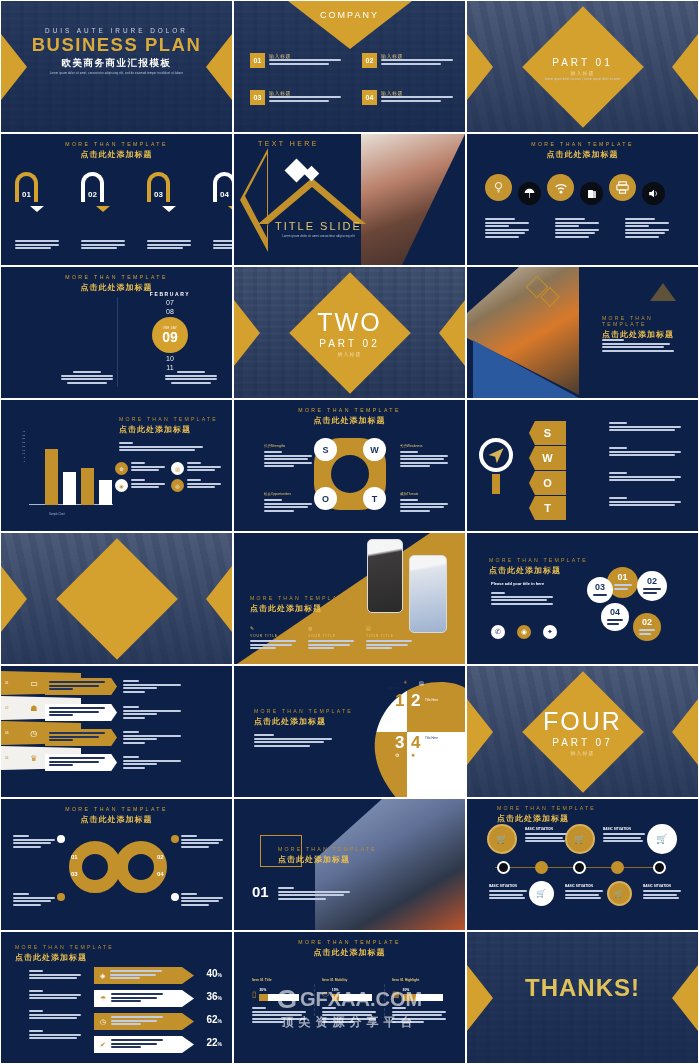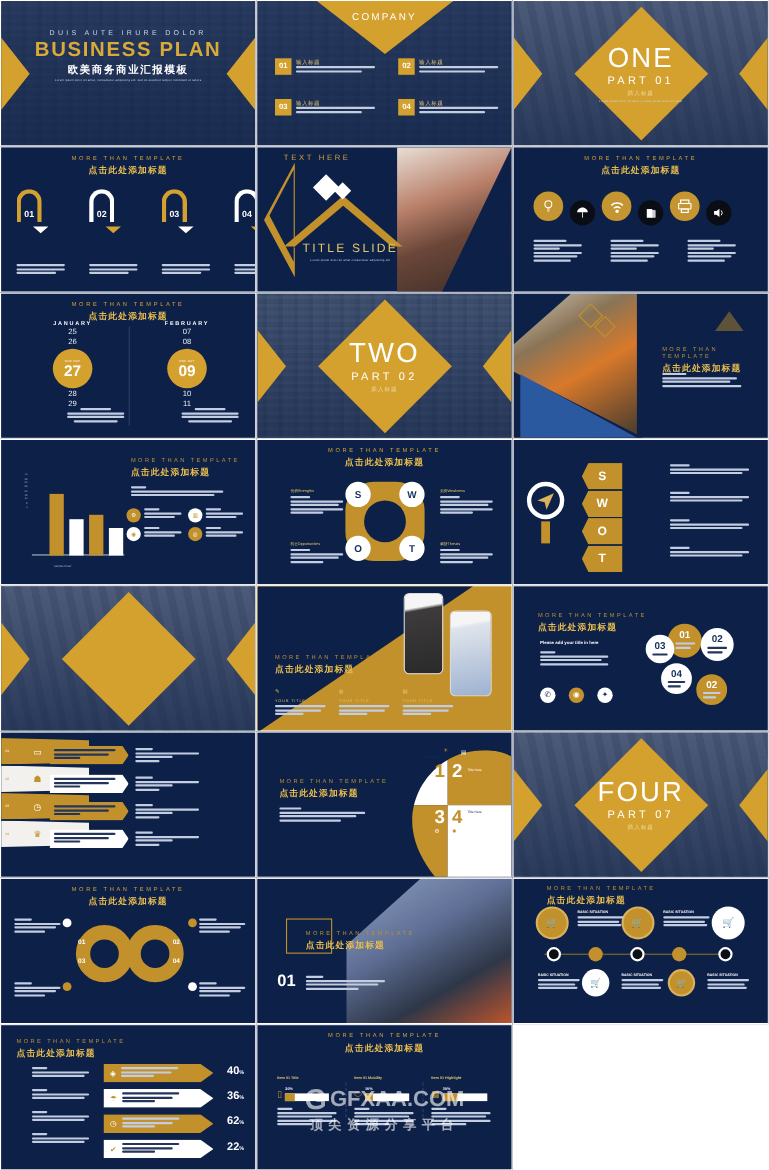--- a/index.html
+++ b/index.html
@@ -203,21 +203,20 @@
     </div>
   </div>
 
   <div class="slide">
     <div class="photo street"></div>
     <div class="navyveil2"></div>
     <div class="edge-left"></div>
     <div class="edge-right"></div>
     <div class="diamond"></div>
     <div class="diamond-txt">
-      <div class="big-word">ONE</div>
       <div class="part-word">PART 01</div>
       <div class="cn-sm">插入标题</div>
       <div class="tiny-line">Lorem ipsum dolor sit amet  |  Lorem ipsum dolor sit amet</div>
     </div>
   </div>
 
   <div class="slide">
     <div class="hdr">
       <div class="en">MORE THAN TEMPLATE</div>
       <div class="cn">点击此处添加标题</div>
@@ -358,31 +357,20 @@
           </div>
     </div>
   </div>
 
   <div class="slide">
     <div class="hdr">
       <div class="en">MORE THAN TEMPLATE</div>
       <div class="cn">点击此处添加标题</div>
     </div>
     <div style="position:absolute;left:116px;top:30px;width:1px;height:90px;background:#2a3d66"></div>
-    <div class="cal-col" style="left:22px">
-      <div class="cal-m">JANUARY</div>
-      <div class="cal-d">25</div>
-      <div class="cal-d">26</div>
-      <div class="cal-big">
-        <i>ONE DAY</i>
-        <b>27</b>
-      </div>
-      <div class="cal-d">28</div>
-      <div class="cal-d">29</div>
-    </div>
     <div class="bars" style="position:absolute;left:60px;top:104px;width:52px">
           <span style="width:28px;margin-left:12px"></span>
           <span style="width:52px"></span>
           <span style="width:52px"></span>
           <span style="width:40px;margin-left:6px"></span>
         </div>
     <div class="cal-col" style="left:126px">
       <div class="cal-m">FEBRUARY</div>
       <div class="cal-d">07</div>
       <div class="cal-d">08</div>
@@ -1033,20 +1021,27 @@
       <div class="bars" style="margin-top:6px;width:54px">
             <span style="width:14px"></span>
             <span style="width:54px"></span>
             <span style="width:50px"></span>
             <span style="width:54px"></span>
             <span style="width:32px"></span>
           </div>
     </div>
   </div>
 
+  <div class="slide">
+    <div class="photo city"></div>
+    <div class="navyveil"></div>
+    <div class="edge-left"></div>
+    <div class="edge-right"></div>
+    <div class="thanks">THANKS!</div>
+  </div>
 
 </div>
 
 <div class="wm" style="top:986px">
   <div class="wm-row">
     <span class="wm-g">G</span>
     <span class="wm-t">GFXAA.COM</span>
   </div>
   <div class="wm-cn">顶尖资源分享平台</div>
 </div>

